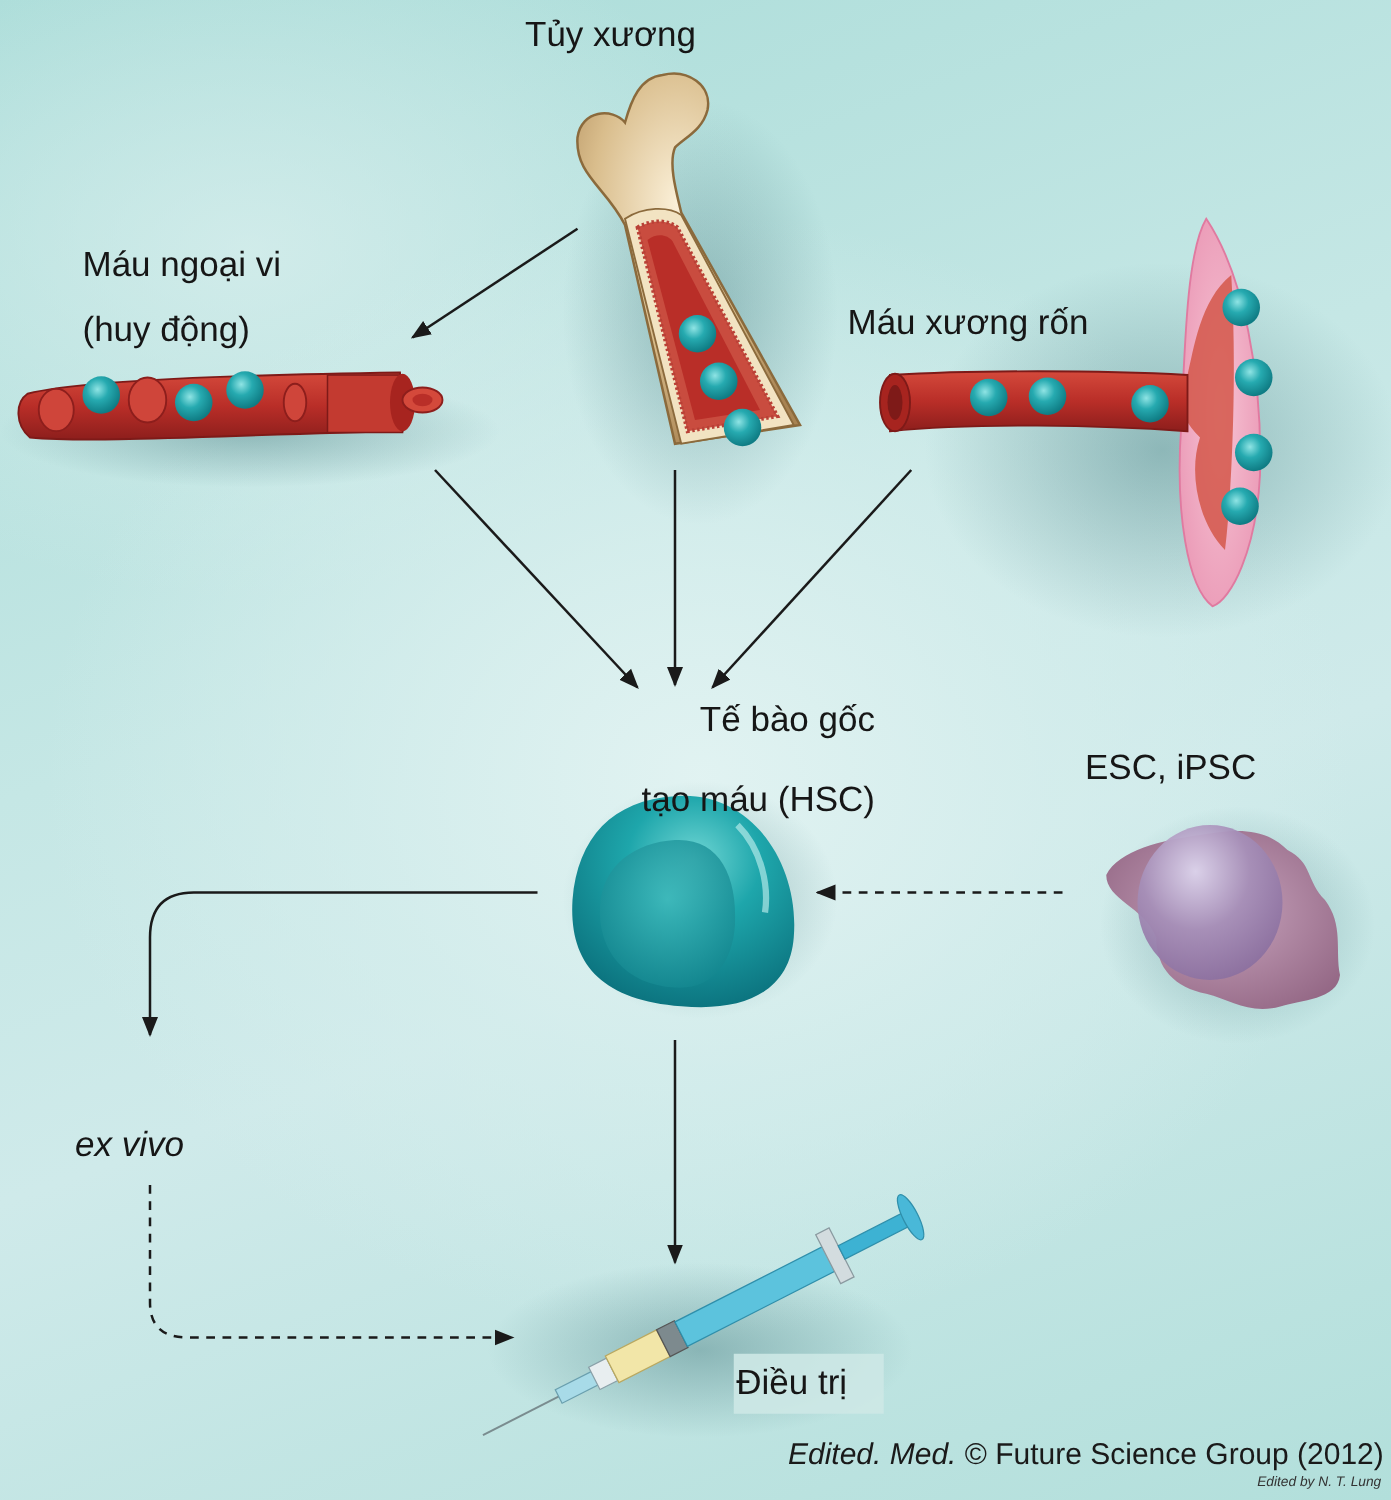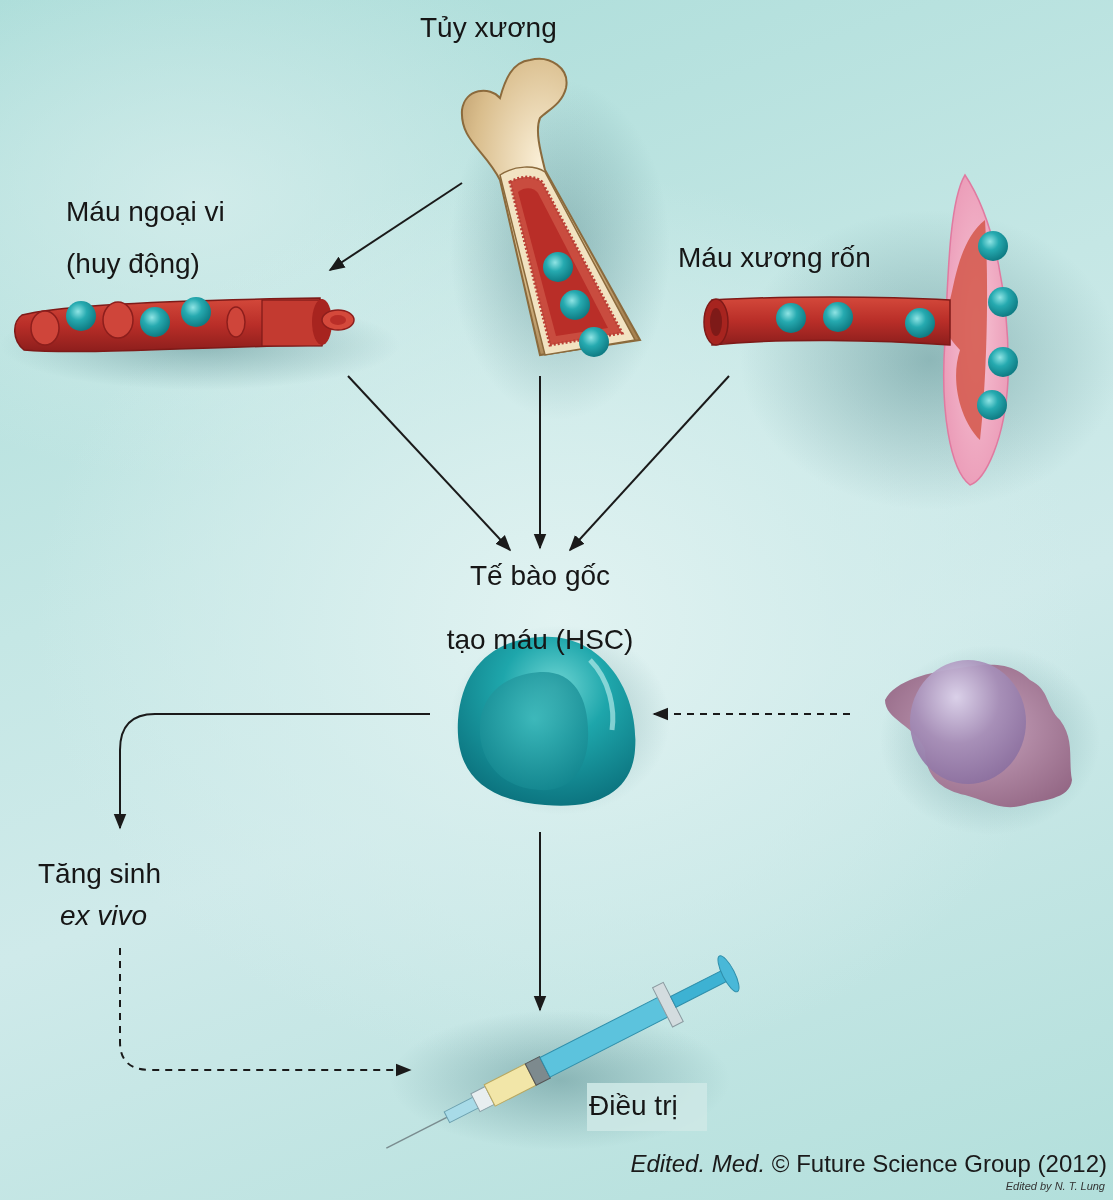--- a/index.html
+++ b/index.html
@@ -8,21 +8,21 @@
     position: relative; width: 1113px; height: 1200px; overflow: hidden;
     background:
       radial-gradient(ellipse 700px 600px at 560px 620px, rgba(226,243,242,0.95) 0%, rgba(214,238,237,0.7) 40%, rgba(180,224,222,0) 75%),
       radial-gradient(ellipse 600px 400px at 200px 200px, rgba(220,240,239,0.7) 0%, rgba(180,224,222,0) 70%),
       linear-gradient(160deg, #a9dcd8 0%, #c5e7e5 40%, #cfeaea 60%, #b2dfdb 100%);
     font-family: "Liberation Sans", sans-serif;
     color: #1a1a1a;
   }
   svg#art { position: absolute; left: 0; top: 0; }
   .lbl { position: absolute; font-size: 28px; line-height: 40px; color: #161616; white-space: nowrap; }
-  .center { text-align: center; }
+  .center { text-align: right; }
   .it { font-style: italic; }
   #credit { position: absolute; right: 6px; top: 1150px; font-size: 24px; color: #1a1a1a; white-space: nowrap; }
   #edited { position: absolute; right: 8px; top: 1180px; font-size: 11px; font-style: italic; color: #333; }
   #dieutri-bg { position: absolute; left: 587px; top: 1083px; width: 120px; height: 48px; background: rgba(205,232,230,0.9); }
 </style>
 </head>
 <body>
 
 <div id="stage">
 
@@ -158,22 +158,22 @@
 <div class="lbl" style="left:420px; top:8px;">Tủy xương</div>
 
 <div class="lbl" style="left:66px; top:192px;">Máu ngoại vi</div>
 <div class="lbl" style="left:66px; top:244px;">(huy động)</div>
 
 <div class="lbl" style="left:678px; top:238px;">Máu xương rốn</div>
 
 <div class="lbl center" style="left:380px; top:556px; width:320px;">Tế bào gốc</div>
 <div class="lbl center" style="left:380px; top:620px; width:320px;">tạo máu (HSC)</div>
 
+<div class="lbl" style="left:868px; top:594px;">ESC, iPSC</div>
 
-<div class="lbl" style="left:38px; top:854px;">Tăng sinh</div>
 <div class="lbl it" style="left:60px; top:896px;">ex vivo</div>
 
 <div id="dieutri-bg"></div>
 <div class="lbl" style="left:589px; top:1086px;">Điều trị</div>
 
 <div id="credit"><span class="it">Edited. Med.</span><span> © Future Science Group (2012)</span></div>
 <div id="edited">Edited by N. T. Lung</div>
 
 </div>
 

